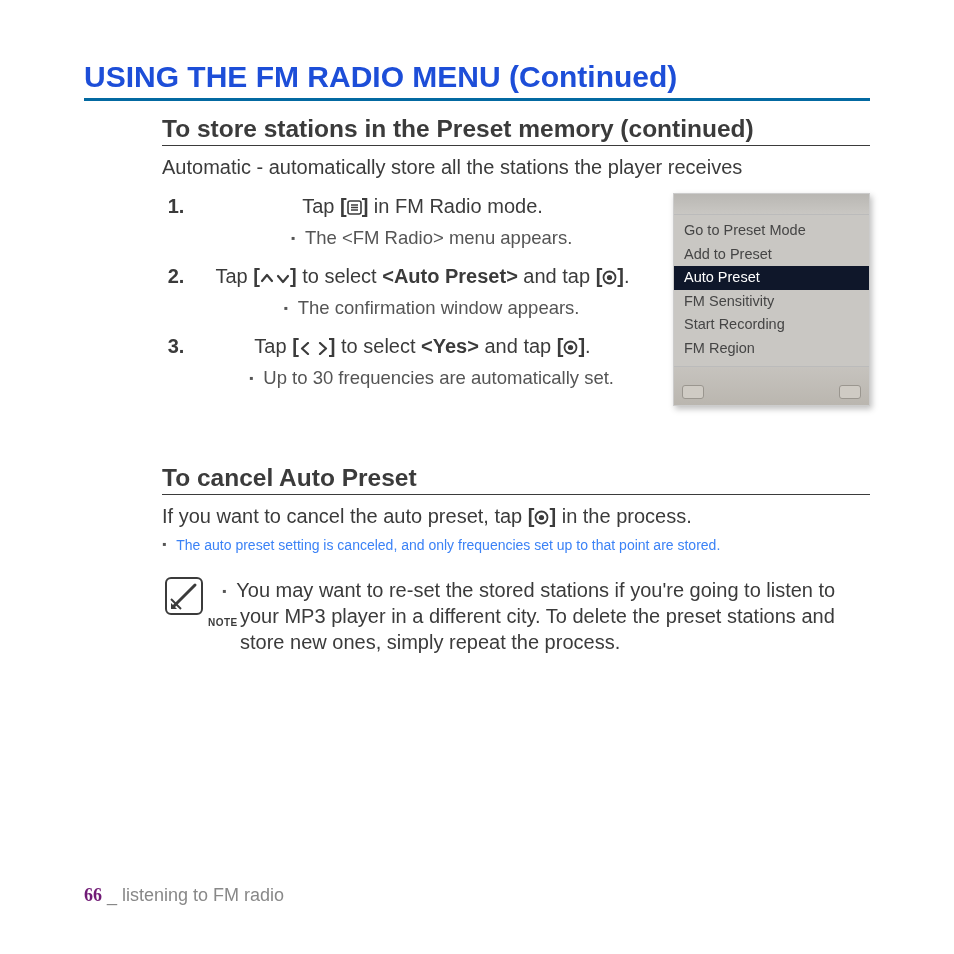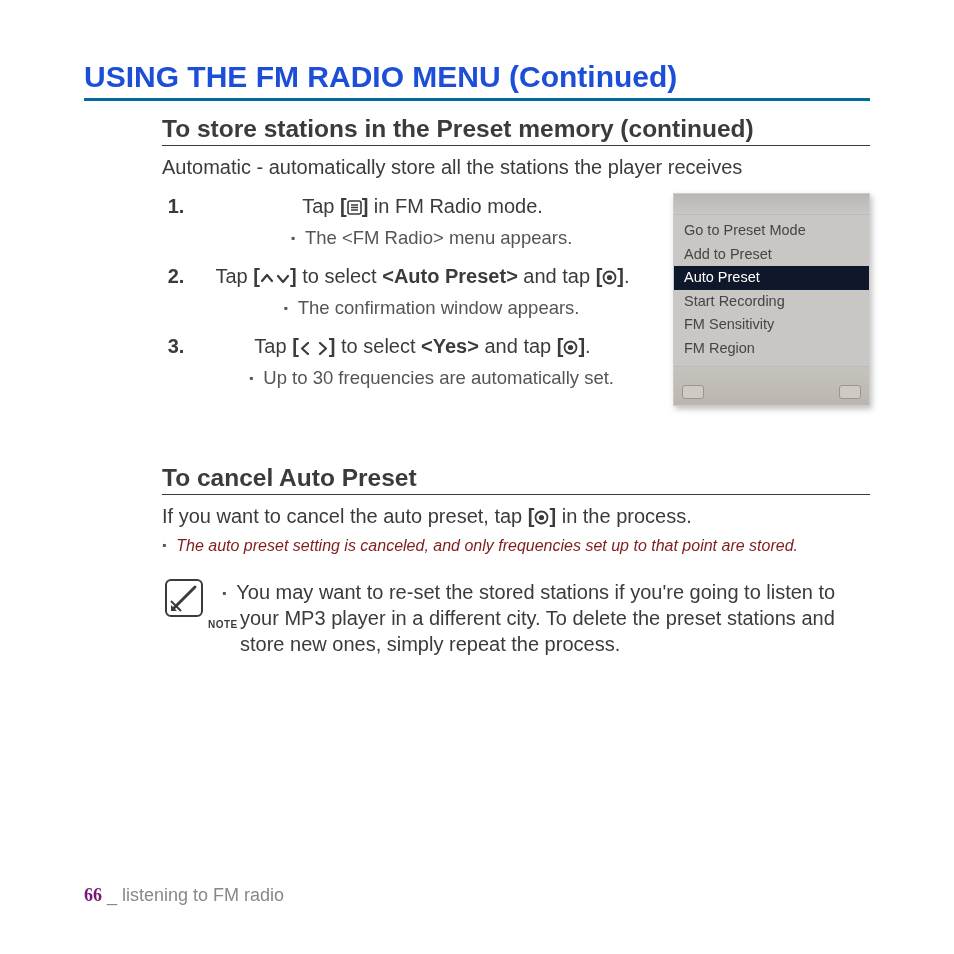--- a/index.html
+++ b/index.html
@@ -130,24 +130,23 @@
   .section2 { margin-top: 58px; }
   p.lead {
     font-size: 20px;
     margin: 10px 0 6px 0;
     color: #3b3b3b;
   }
   ul.bul2 {
     list-style: none;
     margin: 0 0 22px 0;
     padding: 0;
-    font-size: 16px;
-    color: #7f1d1d;
+    font-size: 14px;
+    color: #3b82f6;
     line-height: 1.3;
-    font-style: italic;
   }
   ul.bul2 > li { padding-left: 18px; text-indent: -18px; }
   ul.bul2 > li::before {
     content: "▪";
     font-size: 12px;
     margin-right: 10px;
     color: #555;
     vertical-align: 2px;
   }
 
@@ -277,22 +276,22 @@
 
         </ol>
       </div>
 
       <div class="panel">
         <div class="panel-top"></div>
         <ul>
           <li>Go to Preset Mode</li>
           <li>Add to Preset</li>
           <li class="sel">Auto Preset</li>
+          <li>FM Sensitivity</li>
           <li>Start Recording</li>
-          <li>FM Sensitivity</li>
           <li>FM Region</li>
         </ul>
         <div class="panel-bottom"></div>
       </div>
     </div>
 
     <div class="section2">
       <h2 class="sub">To cancel Auto Preset</h2>
       <p class="lead">
         <span>If you want to cancel the auto preset, tap </span><span class="br">[</span><span class="ico ico-target"><svg viewBox="0 0 15 15">

